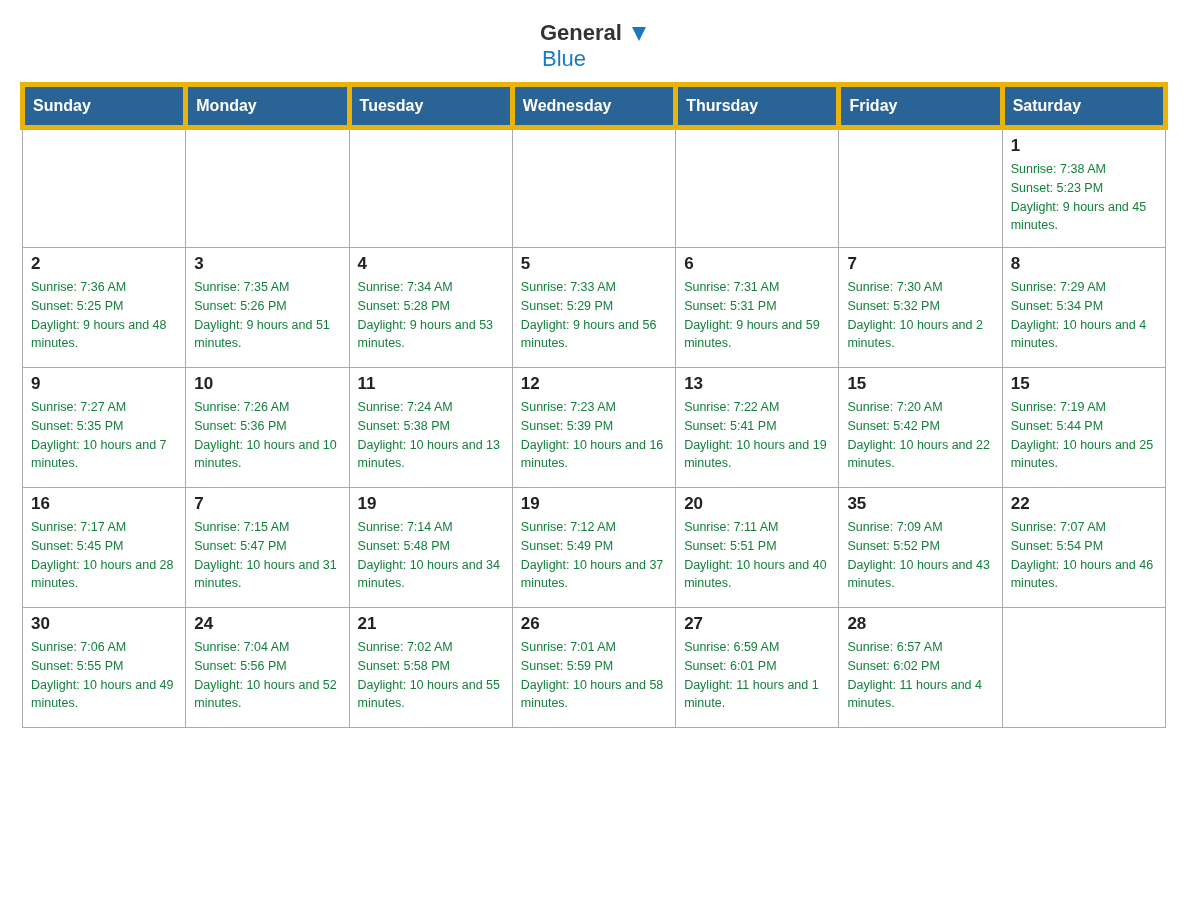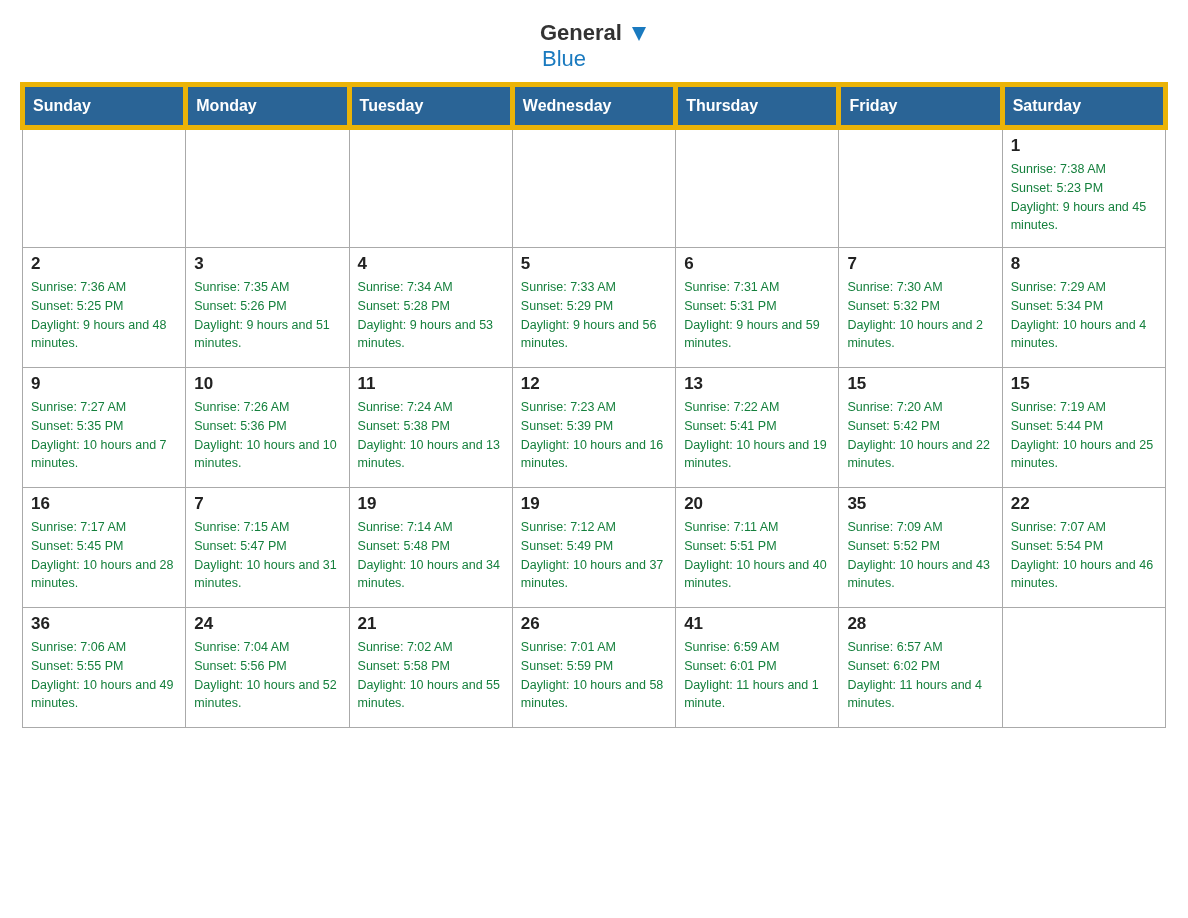--- a/index.html
+++ b/index.html
@@ -214,37 +214,37 @@
           <span class="day-number">35</span>
           <div class="day-info">Sunrise: 7:09 AM<br>Sunset: 5:52 PM<br>Daylight: 10 hours and 43 minutes.</div>
         </td>
         <td>
           <span class="day-number">22</span>
           <div class="day-info">Sunrise: 7:07 AM<br>Sunset: 5:54 PM<br>Daylight: 10 hours and 46 minutes.</div>
         </td>
       </tr>
       <tr class="week-row">
         <td>
-          <span class="day-number">36</span>
+          <span class="day-number">30</span>
           <div class="day-info">Sunrise: 7:06 AM<br>Sunset: 5:55 PM<br>Daylight: 10 hours and 49 minutes.</div>
         </td>
         <td>
           <span class="day-number">24</span>
           <div class="day-info">Sunrise: 7:04 AM<br>Sunset: 5:56 PM<br>Daylight: 10 hours and 52 minutes.</div>
         </td>
         <td>
           <span class="day-number">21</span>
           <div class="day-info">Sunrise: 7:02 AM<br>Sunset: 5:58 PM<br>Daylight: 10 hours and 55 minutes.</div>
         </td>
         <td>
           <span class="day-number">26</span>
           <div class="day-info">Sunrise: 7:01 AM<br>Sunset: 5:59 PM<br>Daylight: 10 hours and 58 minutes.</div>
         </td>
         <td>
-          <span class="day-number">41</span>
+          <span class="day-number">27</span>
           <div class="day-info">Sunrise: 6:59 AM<br>Sunset: 6:01 PM<br>Daylight: 11 hours and 1 minute.</div>
         </td>
         <td>
           <span class="day-number">28</span>
           <div class="day-info">Sunrise: 6:57 AM<br>Sunset: 6:02 PM<br>Daylight: 11 hours and 4 minutes.</div>
         </td>
         <td class="empty-cell"></td>
       </tr>
     </tbody>
 </table>

